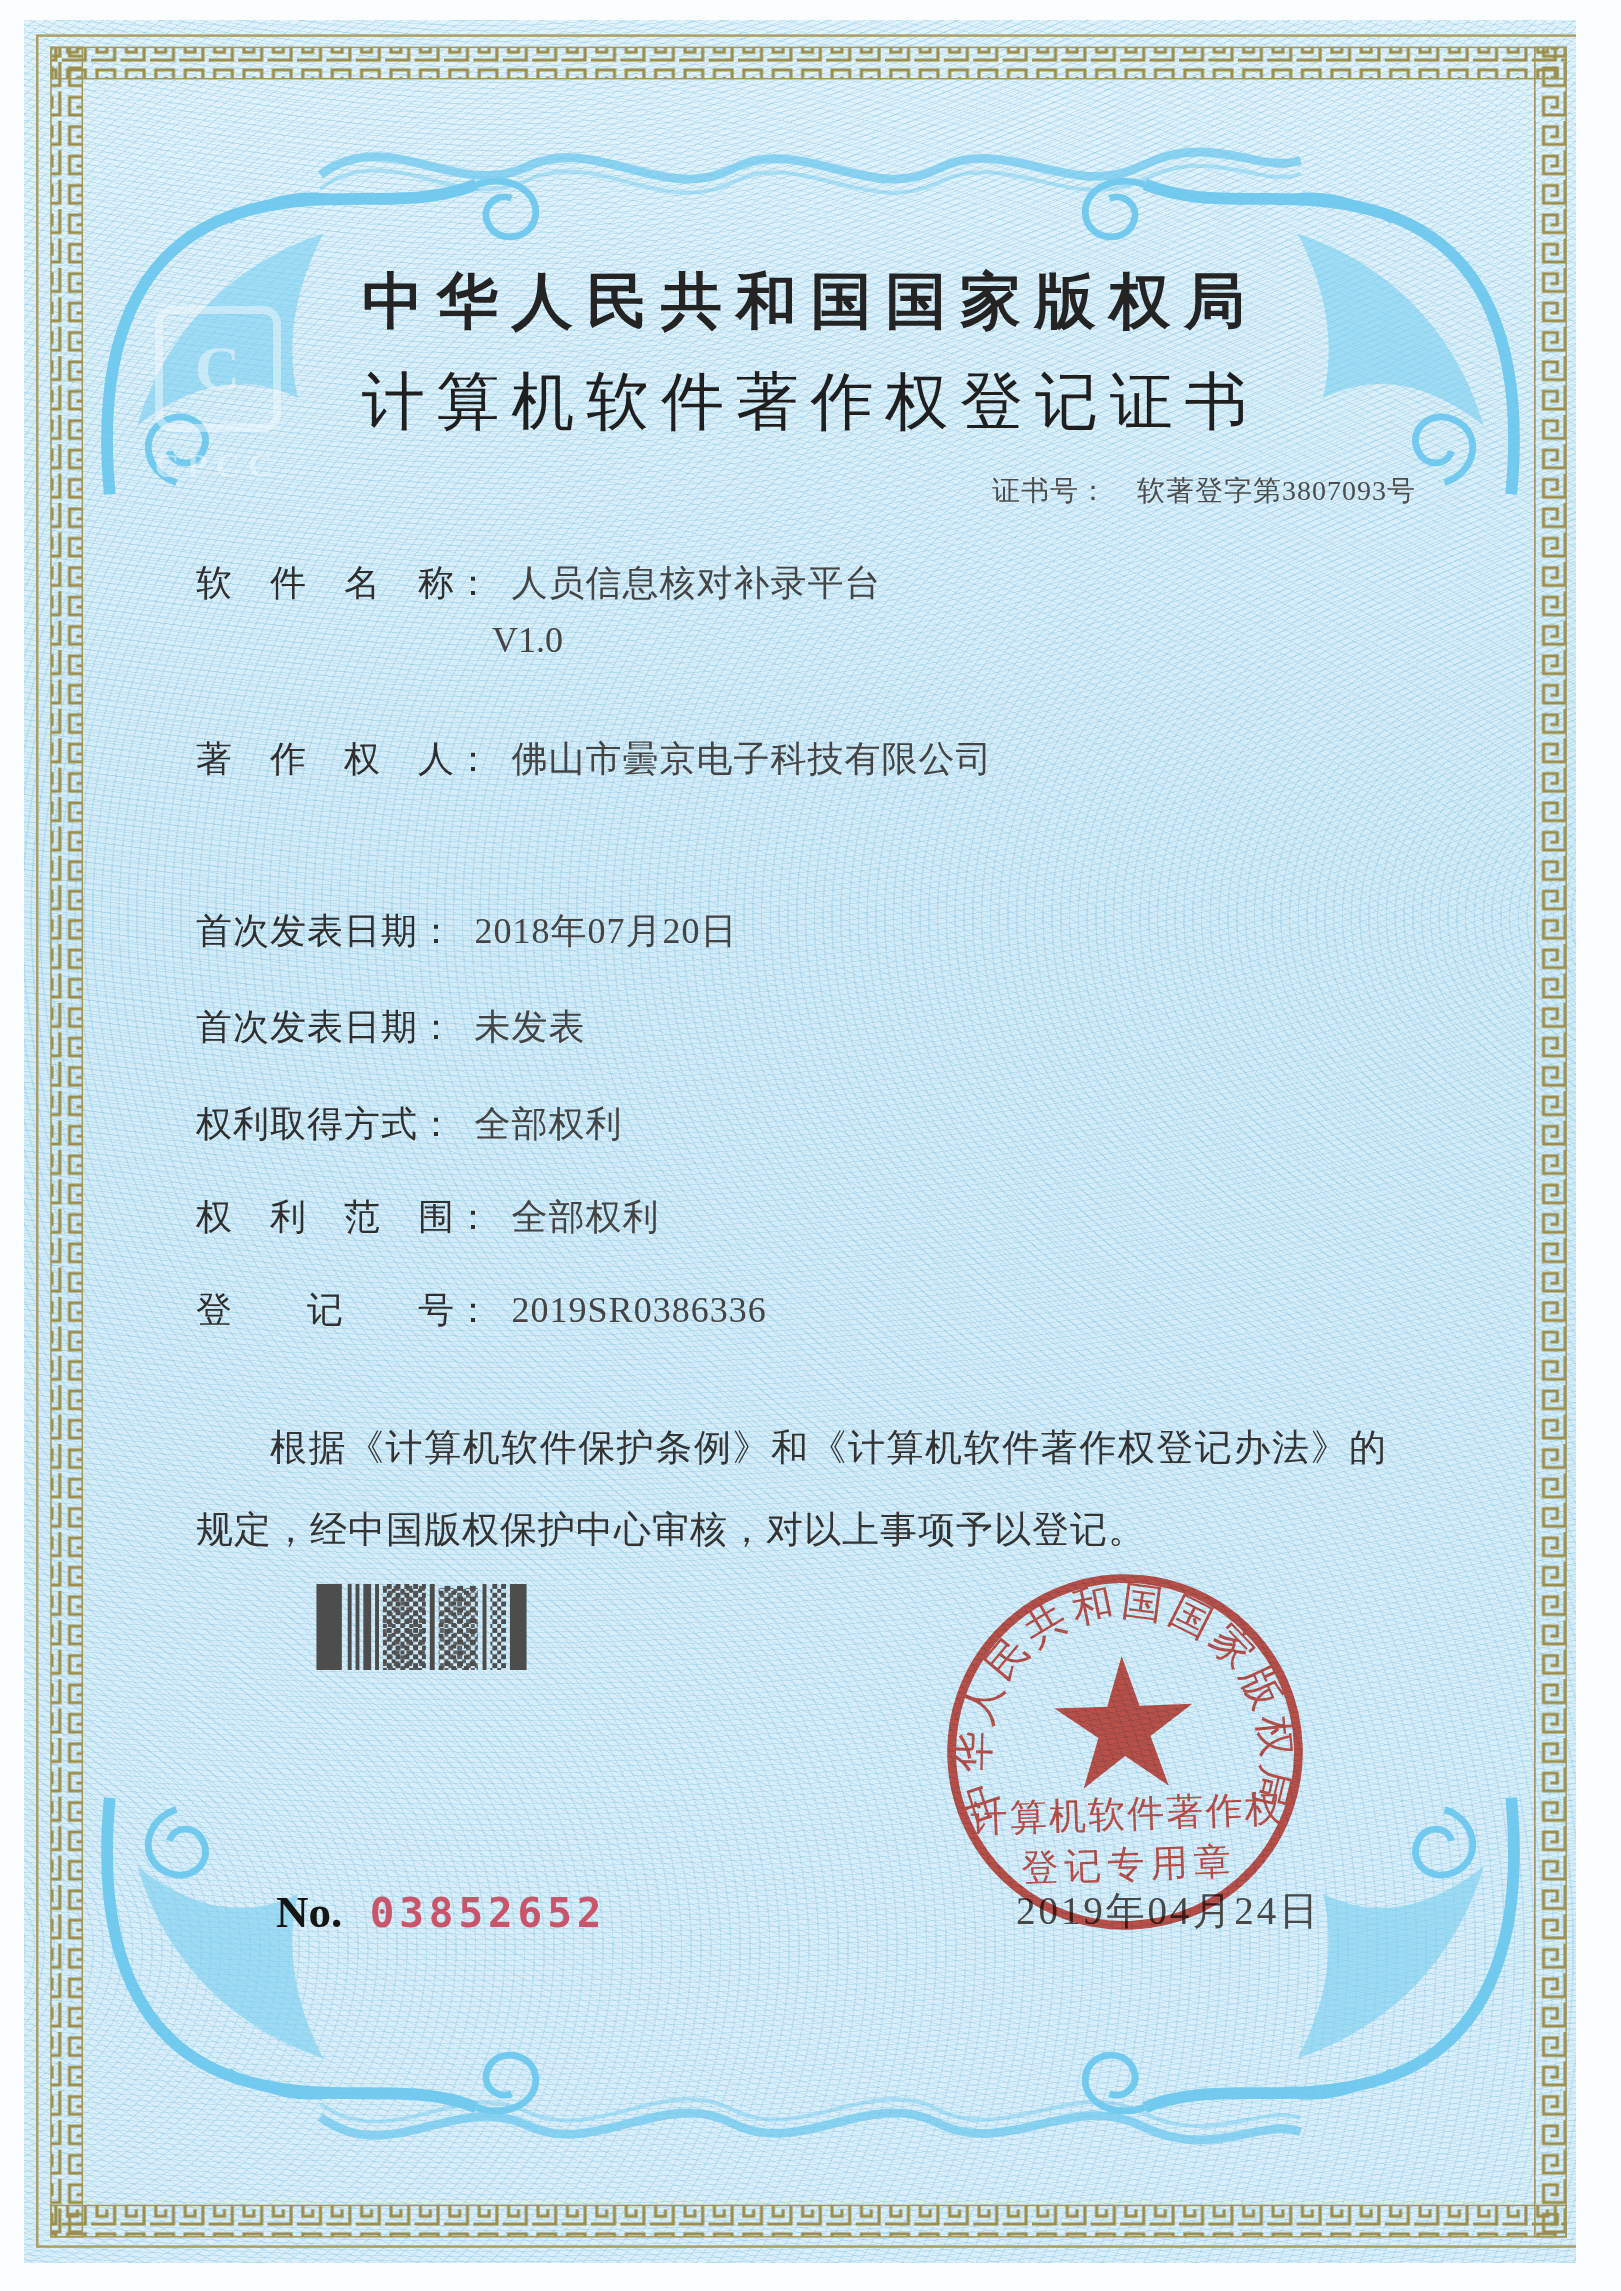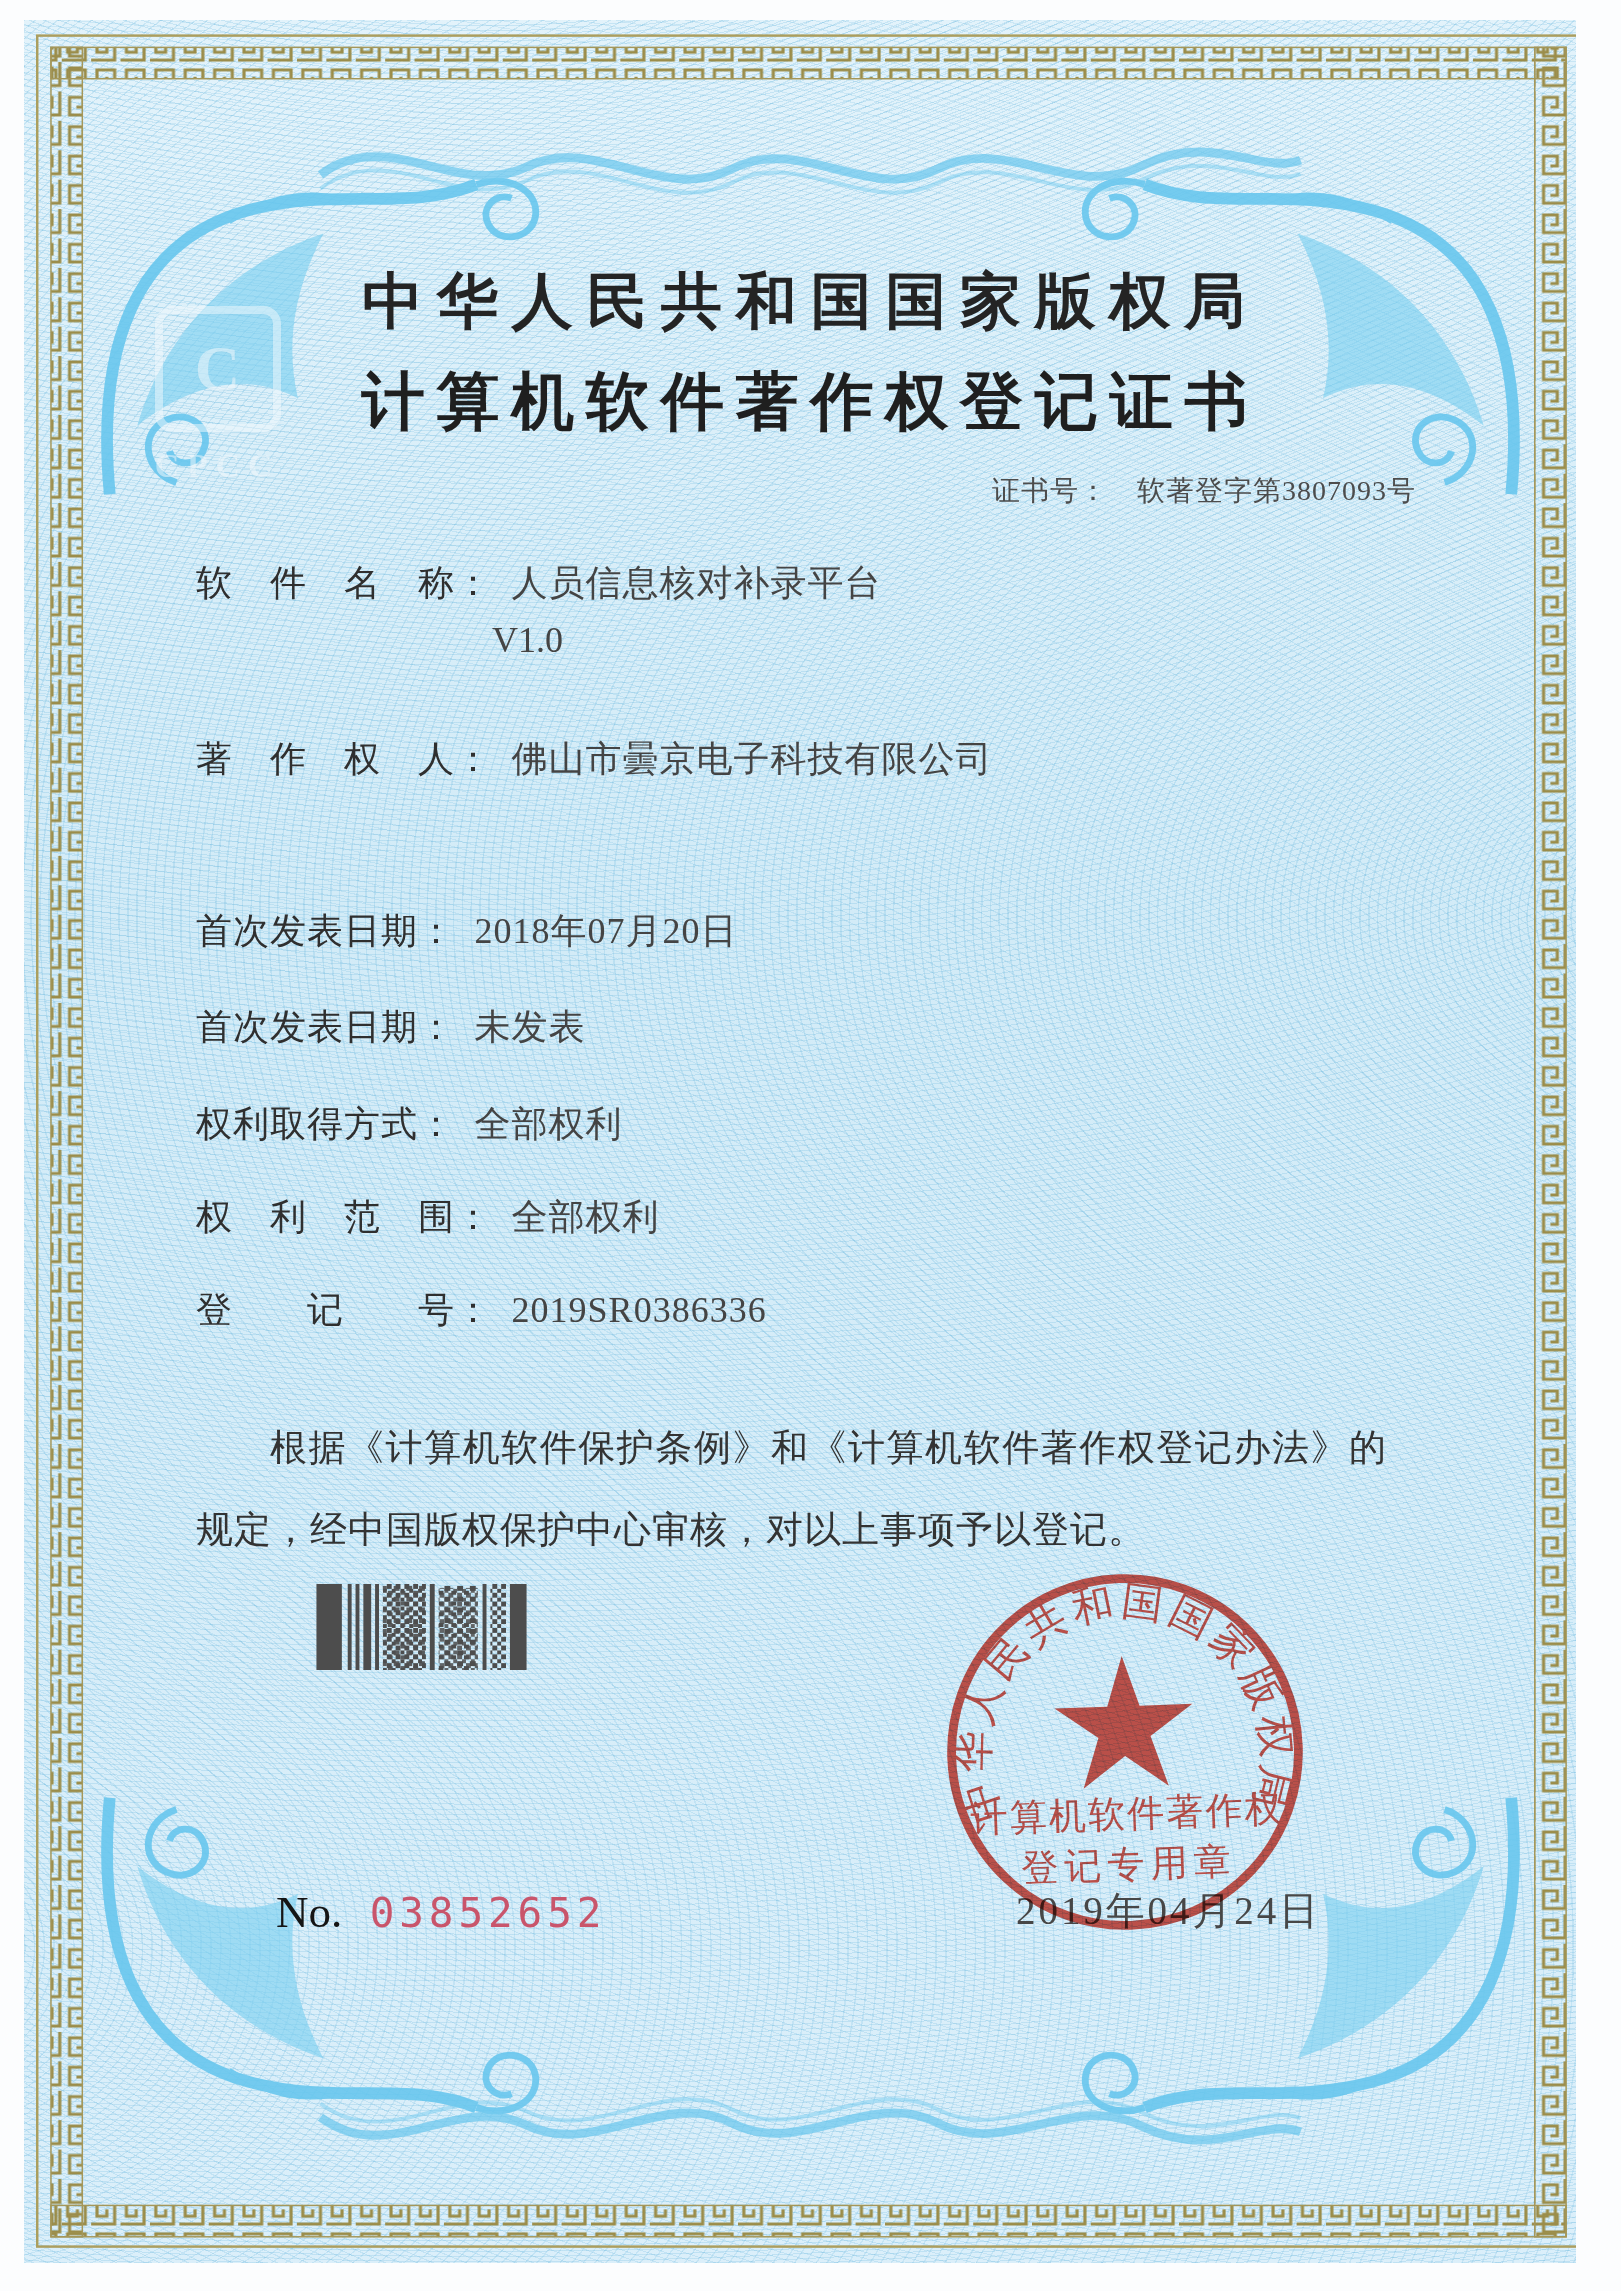--- a/index.html
+++ b/index.html
@@ -21,33 +21,33 @@
   svg.ornaments{opacity:.88;}
   .watermark{position:absolute;left:139px;top:306px;width:157px;height:186px;z-index:2;opacity:.55;text-align:center;}
   .wm-box{width:110px;height:110px;margin:0 auto;border:8.8px solid rgba(242,249,253,.9);border-radius:17.6px;
           display:flex;align-items:center;justify-content:center;
           box-shadow:0 1px 2px rgba(120,180,210,.25), inset 0 1px 2px rgba(120,180,210,.25);}
   .wm-c{font-size:63px;font-weight:bold;color:rgba(242,249,253,.95);text-shadow:0 1px 1px rgba(120,180,210,.35);}
   .wm-text{margin-top:15px;font-size:34px;font-weight:bold;letter-spacing:7.8px;color:rgba(242,249,253,.95);
            text-shadow:0 1px 1px rgba(120,180,210,.35);}
   .txt{position:absolute;z-index:3;white-space:nowrap;color:#3a3a3a;}
   .issuer{left:0;right:0;top:261px;text-align:center;font-size:61px;font-weight:700;letter-spacing:13.7px;color:#242424;}
-  .cert-title{left:0;right:0;top:359px;text-align:center;font-size:63px;font-weight:700;letter-spacing:11.8px;color:#1f1f1f;}
+  .cert-title{left:0;right:0;top:359px;text-align:center;font-size:63px;font-weight:400;letter-spacing:11.8px;color:#1f1f1f;}
   .certno{left:992px;top:472px;font-size:28px;color:#4c4c4c;letter-spacing:1px;}
   .certno .v{margin-left:29px;}
   .row{font-size:36px;letter-spacing:1px;}
   .row .label{color:#2f2f2f;}
   .row .value{margin-left:19.6px;color:#444444;}
   .v2{left:492px;font-size:36px;color:#444444;}
   .statement{position:absolute;z-index:3;left:196px;top:1370px;width:1191px;font-size:37px;line-height:82px;
              color:#333333;text-align:justify;text-indent:2em;letter-spacing:1px;white-space:normal;}
   svg.barcode{position:absolute;left:316px;top:1584px;z-index:3;}
   svg.seal{position:absolute;left:933px;top:1560px;z-index:5;mix-blend-mode:multiply;opacity:.85;transform:rotate(-2deg);}
   .seal-date{left:929px;top:1884px;width:392px;text-align:right;font-size:39px;letter-spacing:2.9px;color:#474747;z-index:4;}
-  .serial{left:276px;top:1886px;z-index:3;}
+  .serial{left:276px;top:1886px;z-index:3;font-weight:bold;}
   .serial .no{font-size:45px;color:#151515;}
   .serial .num{font-family:"DejaVu Sans Mono",monospace;font-size:41px;letter-spacing:4.9px;color:#c9556b;margin-left:27.4px;}
 </style>
 </head>
 <body>
 
 <div class="page">
 
   <svg class="frame" width="1621" height="2292" viewBox="0 0 1654 2338">
     <defs>

